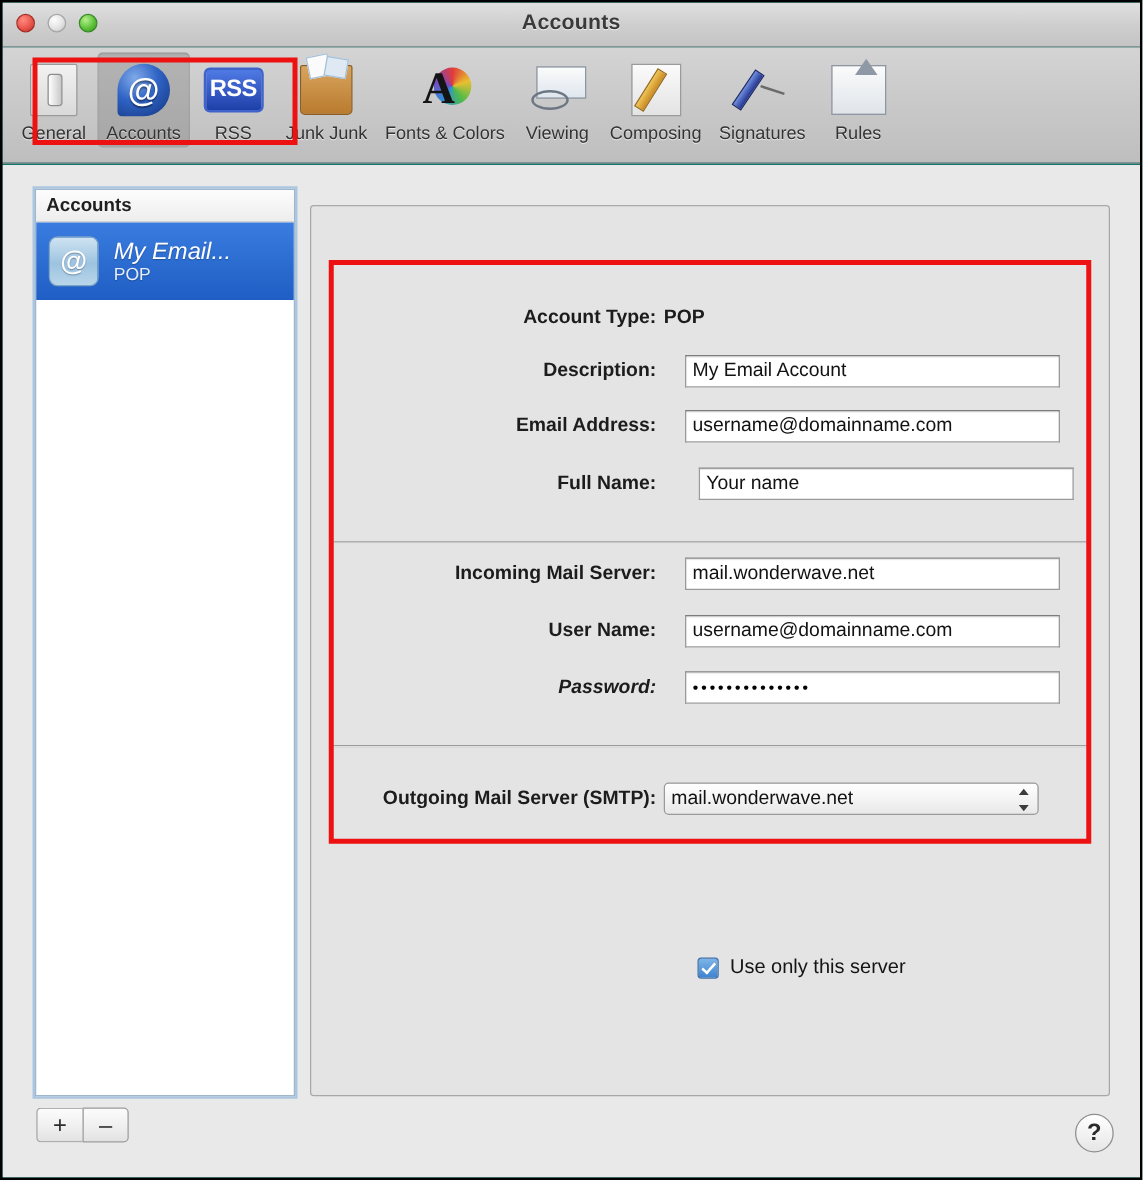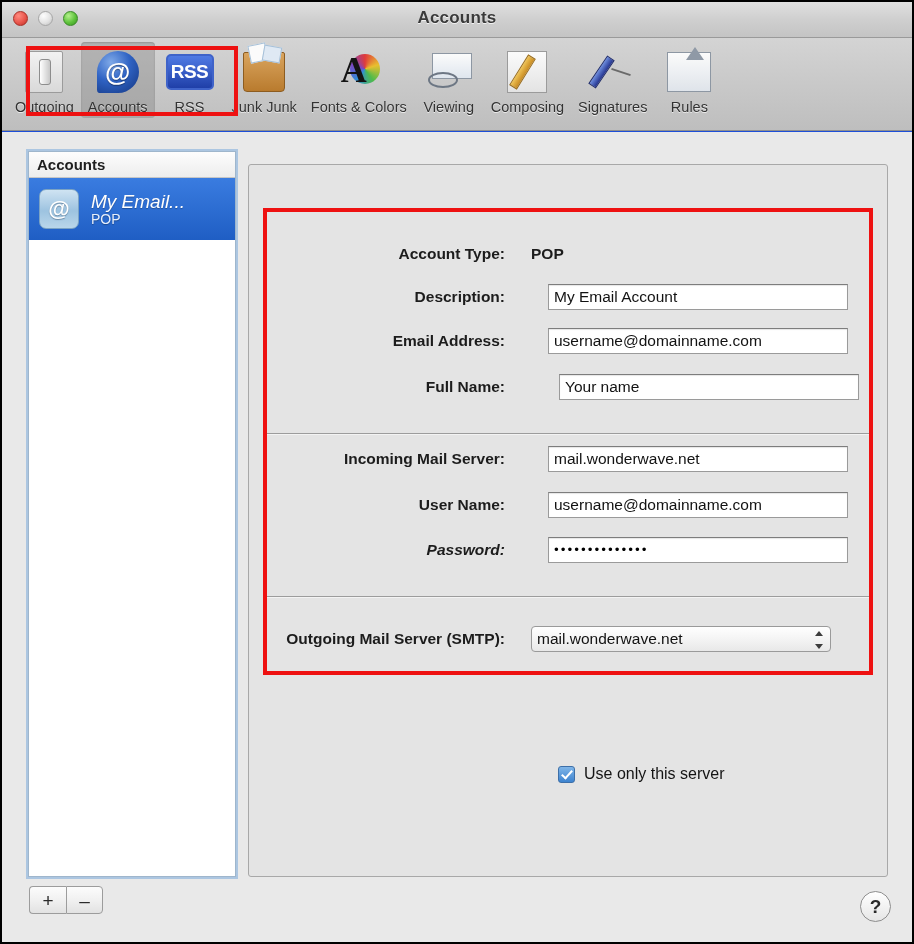--- a/index.html
+++ b/index.html
@@ -11,21 +11,21 @@
     font-family: "Liberation Sans", sans-serif;
     -webkit-font-smoothing: antialiased;
   }
 
   #window {
     position: relative;
     width: 914px;
     height: 944px;
     box-sizing: border-box;
     border: 2px solid #000000;
-    background: #1d4ed8;
+    background: #0f766e;
     overflow: hidden;
   }
 
   
   #titlebar {
     position: absolute;
     left: 0; top: 0;
     width: 910px;
     height: 35px;
     background: linear-gradient(to bottom, #e0e0e0 0%, #cfcfcf 50%, #c4c4c4 100%);
@@ -338,21 +338,21 @@
   
   .form-row {
     position: absolute;
     height: 28px;
     display: flex;
     align-items: center;
   }
   .f-label {
     width: 282px;
     text-align: right;
-    padding-right: 26px;
+    padding-right: 6px;
     font-size: 15.5px;
     font-weight: bold;
     color: #1c1c1c;
     box-sizing: border-box;
     white-space: nowrap;
   }
   .f-static {
     font-size: 15.5px;
     font-weight: bold;
     color: #1c1c1c;
@@ -485,21 +485,21 @@
     <div class="traffic" id="btn-zoom"></div>
     <div id="window-title">Accounts</div>
   </div>
 
   <div id="toolbar">
 
     <div class="tb-item">
       <div class="tb-glyph">
           <div class="ic-general"></div>
         </div>
-      <div class="tb-label">Outgoing</div>
+      <div class="tb-label">General</div>
     </div>
 
     <div class="tb-item selected">
       <div class="tb-glyph">
           <div class="ic-at">@</div>
         </div>
       <div class="tb-label">Accounts</div>
     </div>
 
     <div class="tb-item">

